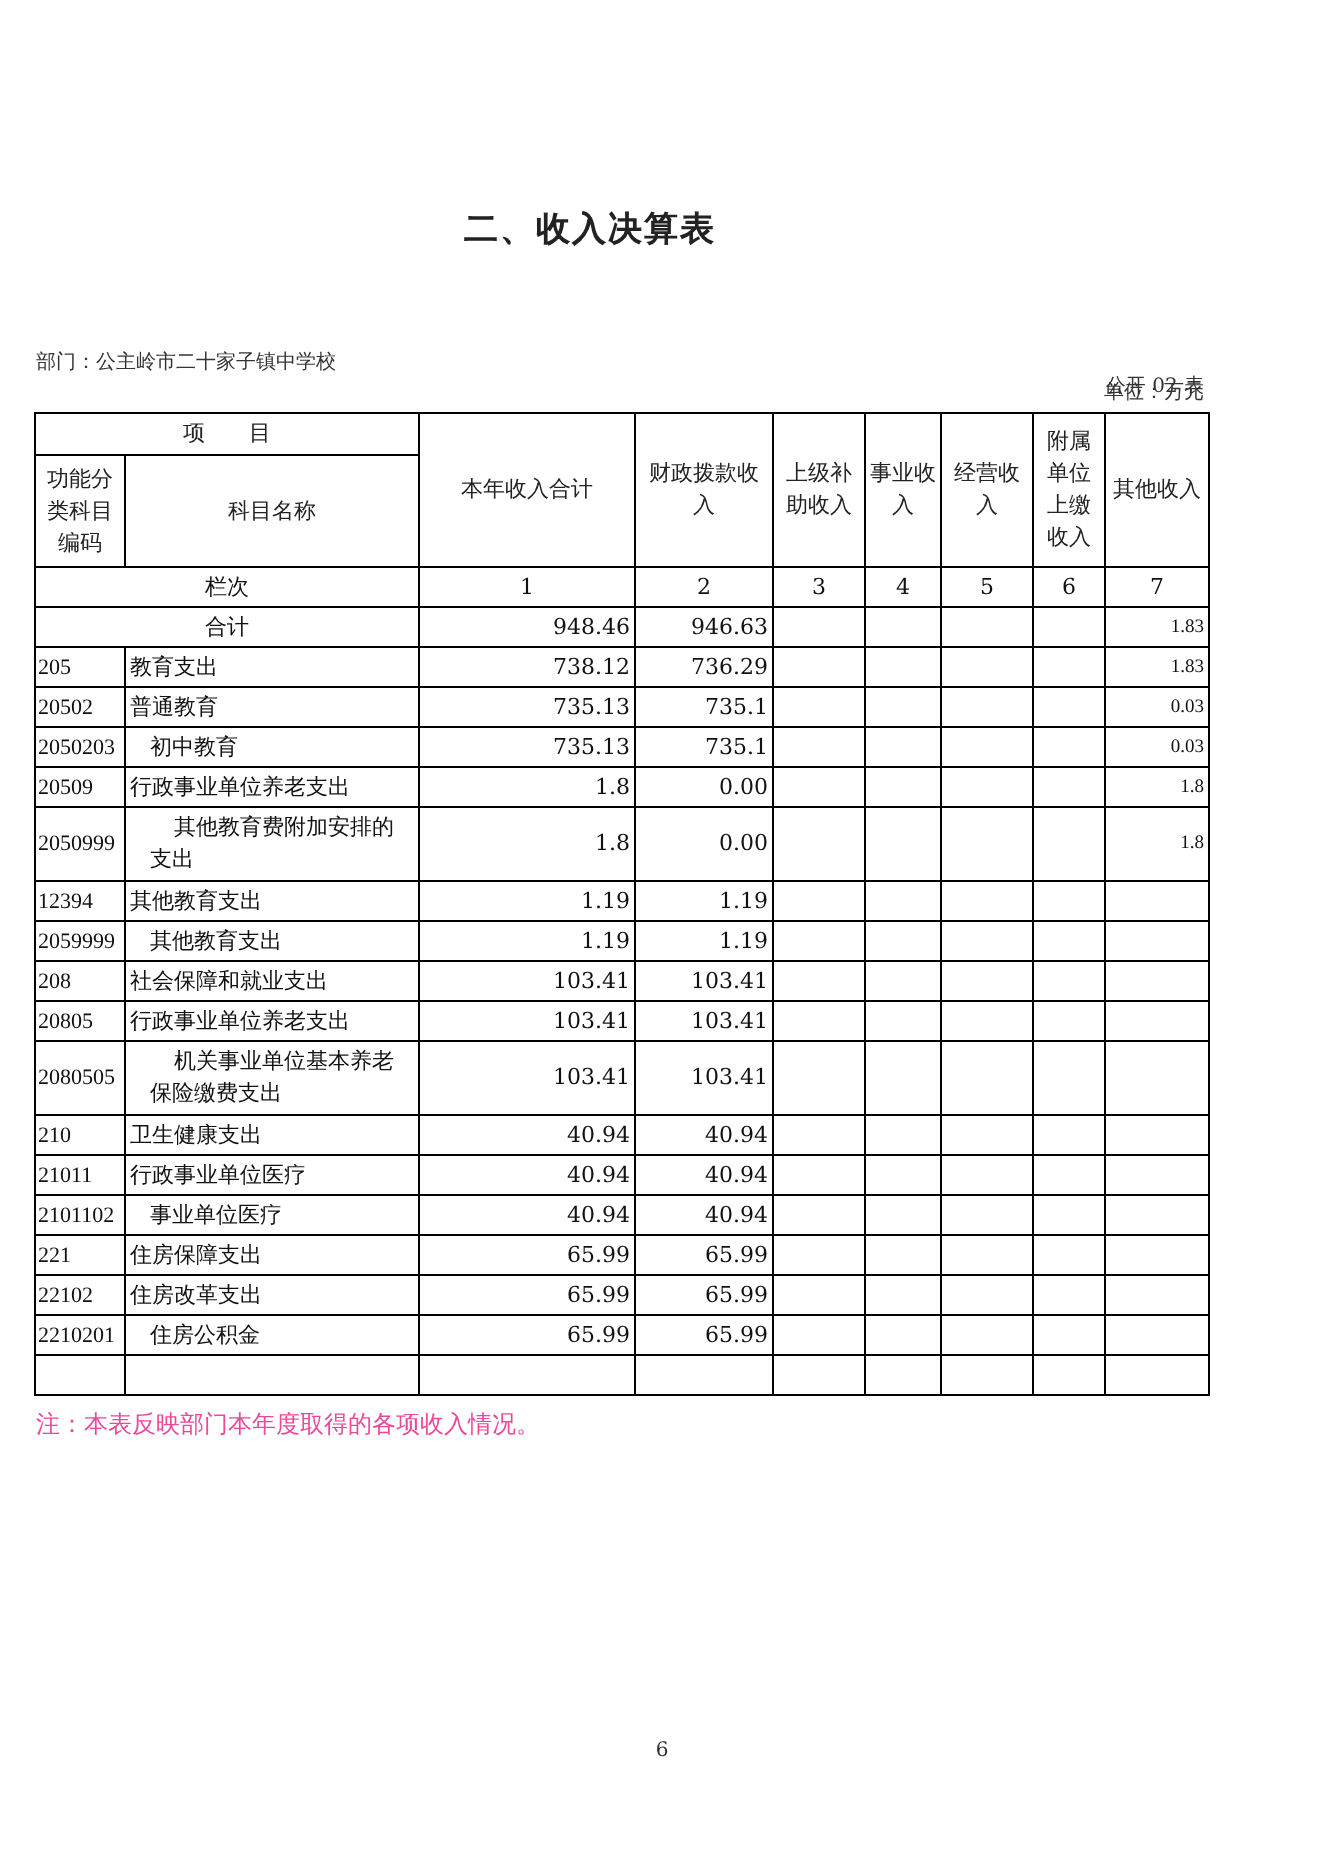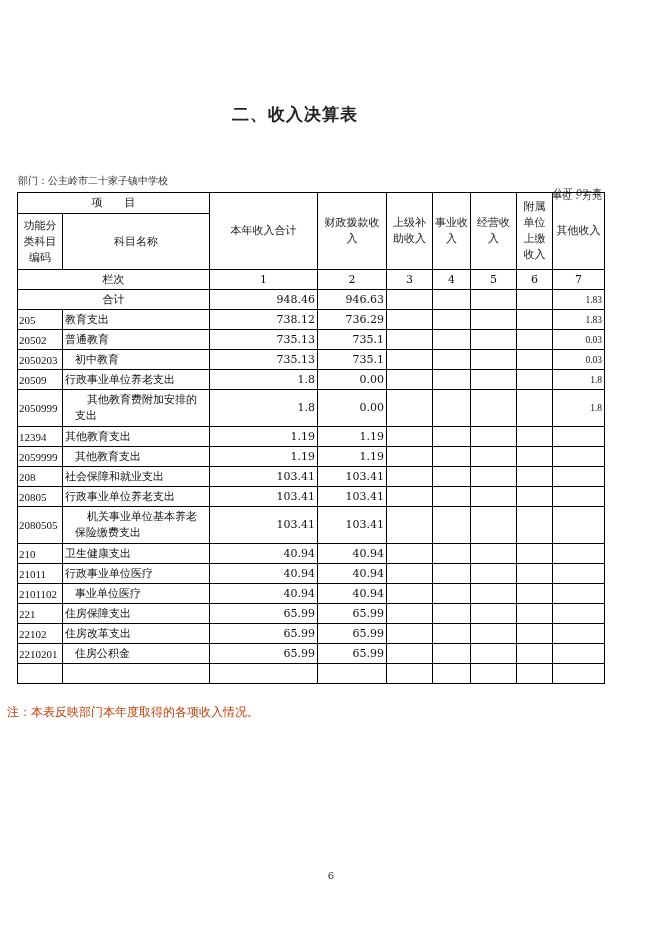--- a/index.html
+++ b/index.html
@@ -3,29 +3,29 @@
 <meta charset="utf-8">
 <style>
   html, body { margin: 0; padding: 0; background: #ffffff; }
   body { width: 662px; height: 936px; position: relative; overflow: hidden;
          font-family: "DejaVu Serif", "Liberation Serif", serif; color: #111; }
   .title { position: absolute; top: 103px; left: 0; width: 590px; text-align: center;
            font-family: "DejaVu Sans", "Liberation Sans", sans-serif; font-size: 17px; font-weight: bold; letter-spacing: 1px; color: #222; }
   .formno { position: absolute; top: 186px; right: 60px; font-size: 10px; color: #333; }
   .dept { position: absolute; top: 174px; left: 18px; font-size: 10px; color: #333; }
   .unit { position: absolute; top: 189px; right: 60px; font-size: 10px; color: #333; }
-  table.report { position: absolute; top: 192px; left: 17px; border-collapse: collapse; table-layout: fixed; width: 587px; }
+  table.report { position: absolute; top: 206px; left: 17px; border-collapse: collapse; table-layout: fixed; width: 587px; }
   table.report td { border: 1px solid #000; font-size: 11px; padding: 0 2px; line-height: 16px; overflow: hidden; }
   .c { text-align: center; }
   .r { text-align: right; }
   .hdr td { color: #222; }
   .small { font-size: 9.5px !important; font-family: "Liberation Serif", serif; }
   .code { font-family: "Liberation Serif", serif; font-size: 11px; padding-left: 1px !important; }
   .indent { padding-left: 12px !important; }
-  .note { position: absolute; top: 704px; left: 7px; font-size: 12px; color: #c2410c; }
+  .note { position: absolute; top: 704px; left: 18px; font-size: 12px; color: #ec4899; }
   .pagenum { position: absolute; top: 870px; left: 0; width: 662px; text-align: center; font-size: 10px; color: #333; }
 </style>
 </head>
 <body>
 
 <div class="title">二、收入决算表</div>
 <div class="formno">公开 02 表</div>
 <div class="dept">部门：公主岭市二十家子镇中学校</div>
 <div class="unit">单位：万元</div>
 

